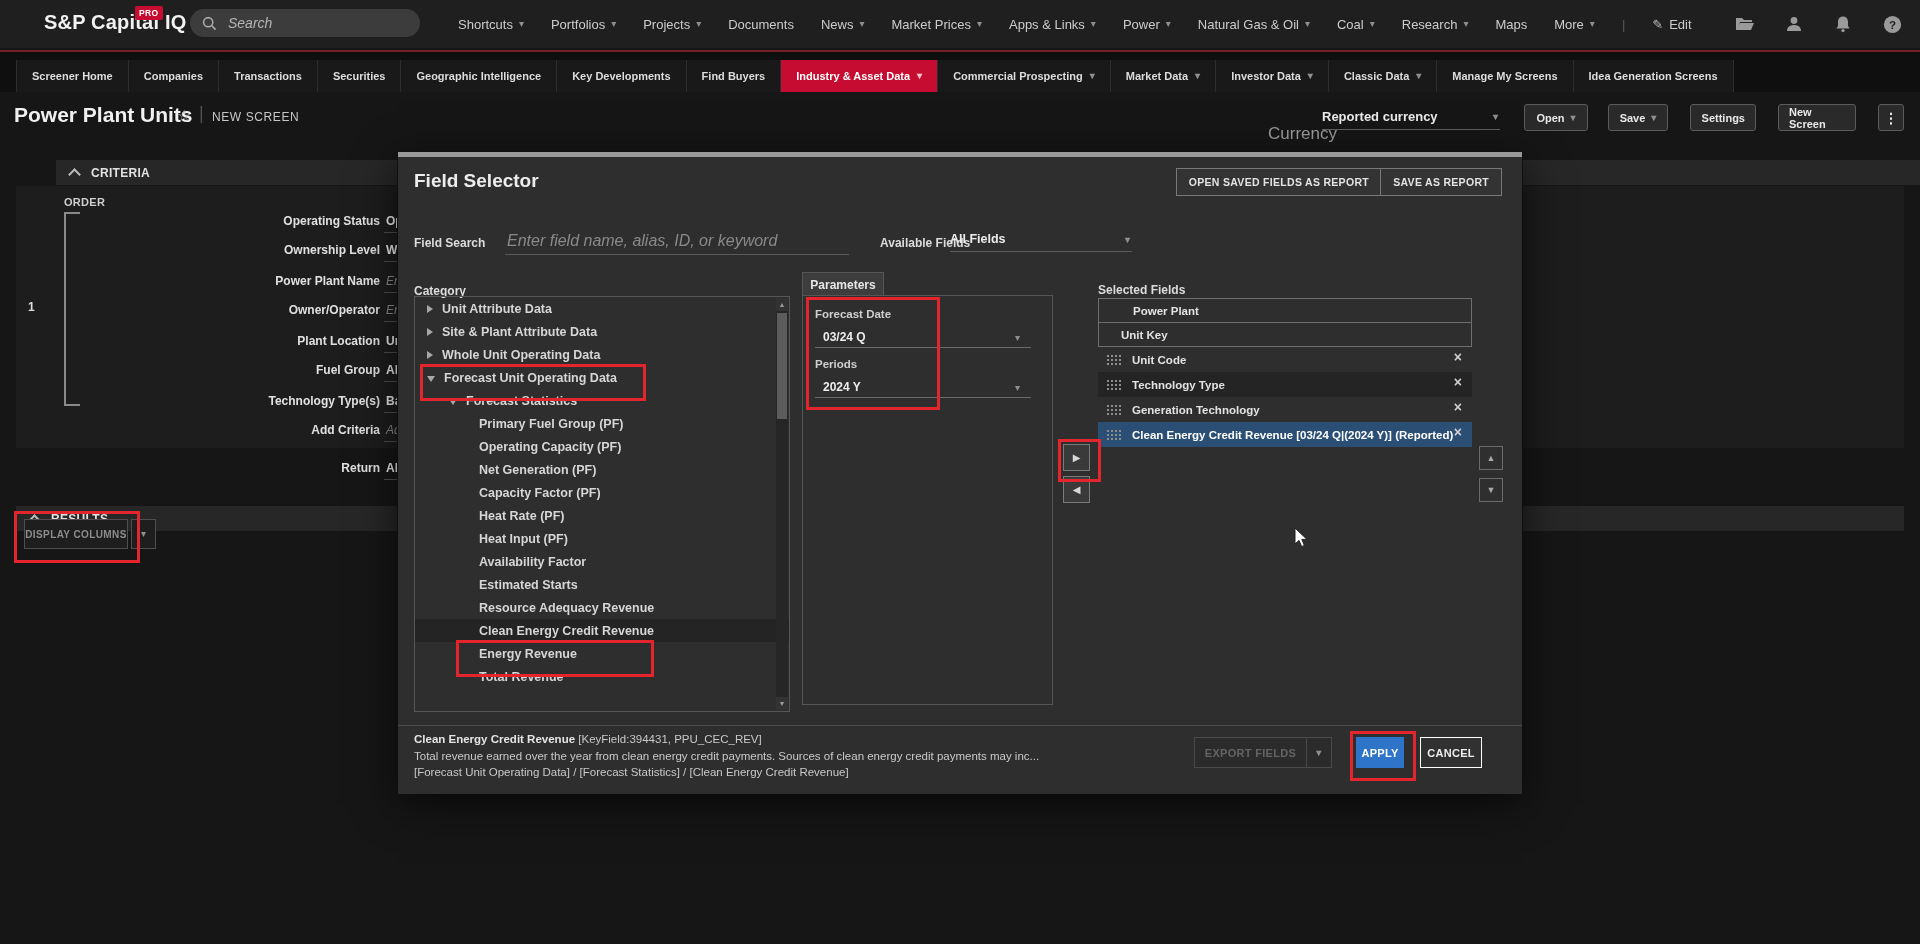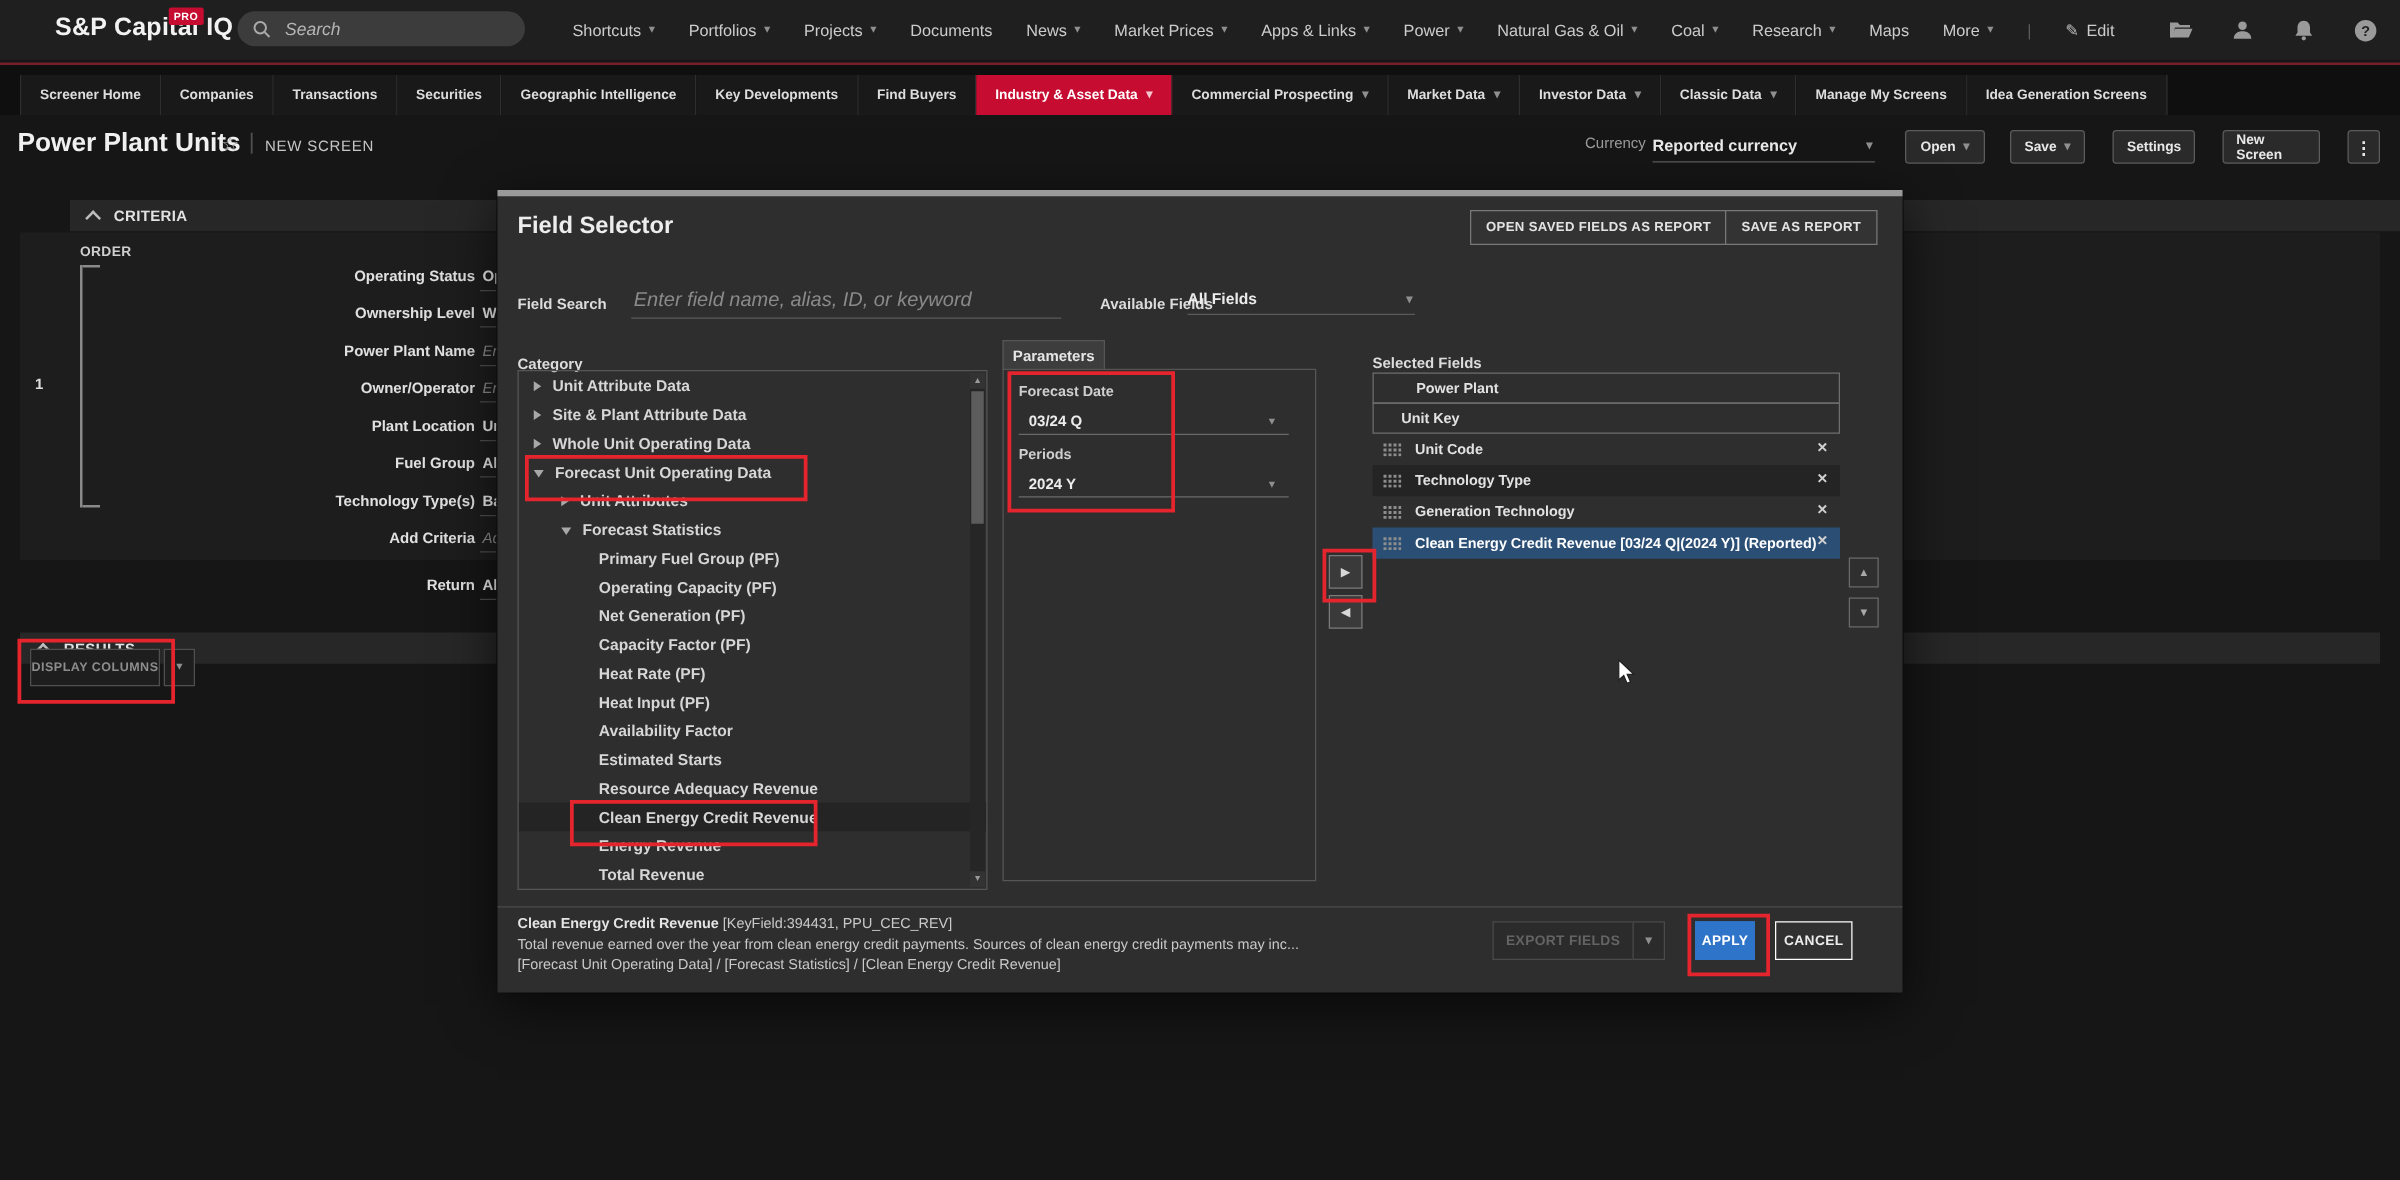--- a/index.html
+++ b/index.html
@@ -28,21 +28,21 @@
   .tab{height:32px;display:flex;align-items:center;gap:7px;padding:0 15px;background:#191919;
        border-right:1px solid #2e2e2e;font-size:11px;font-weight:bold;color:#dddddd;cursor:pointer;white-space:nowrap;}
   .tab:first-child{border-left:1px solid #2e2e2e;}
   .tab.active{background:var(--accent-red);color:#ffffff;}
   .tab.active .cr{color:#f3c6ce;}
   
   .title{position:absolute;left:14px;top:103px;font-size:21px;font-weight:bold;color:#f0f0f0;}
   .star{position:absolute;left:177px;top:106px;font-size:16px;color:#a8a8a8;cursor:pointer;}
   .tdiv{position:absolute;left:199px;top:103px;font-size:18px;color:#4f4f4f;}
   .newscreen{position:absolute;left:212px;top:110px;font-size:12px;color:#c6c6c6;letter-spacing:.6px;}
-  .cur-label{position:absolute;left:1268px;top:107px;font-size:12px;color:#9c9c9c;}
+  .cur-label{position:absolute;left:1268px;top:124px;font-size:17px;color:#9c9c9c;}
   .cur-value{position:absolute;left:1322px;top:109px;width:178px;border-bottom:1px solid #5f5f5f;
        font-size:13px;font-weight:bold;color:#eaeaea;padding-bottom:5px;cursor:pointer;}
   .cur-caret{position:absolute;right:2px;top:3px;}
   .hbtn{position:absolute;top:104px;height:27px;background:#2a2a2a;border:1px solid #5c5c5c;border-radius:3px;
        display:flex;align-items:center;justify-content:center;gap:6px;font-size:11px;font-weight:bold;color:#e8e8e8;
        box-sizing:border-box;padding:0 10px;cursor:pointer;}
   
   .secband{position:absolute;left:16px;width:1888px;height:25px;background:#272727;display:flex;align-items:center;}
   .chev{width:7px;height:7px;border-left:2px solid #bdbdbd;border-top:2px solid #bdbdbd;transform:rotate(45deg);
        margin-left:14px;margin-top:3px;}
@@ -403,24 +403,20 @@
         </div>
       <div class="trow ind0">
           <span class="tarrow col"></span>
           <span>Whole Unit Operating Data</span>
         </div>
       <div class="trow ind0">
           <span class="tarrow exp"></span>
           <span>Forecast Unit Operating Data</span>
         </div>
       <div class="trow ind1">
-          <span class="tarrow col"></span>
-          <span>Unit Attributes</span>
-        </div>
-      <div class="trow ind1">
           <span class="tarrow exp"></span>
           <span>Forecast Statistics</span>
         </div>
       <div class="trow ind2">
           <span>Primary Fuel Group (PF)</span>
         </div>
       <div class="trow ind2">
           <span>Operating Capacity (PF)</span>
         </div>
       <div class="trow ind2">

